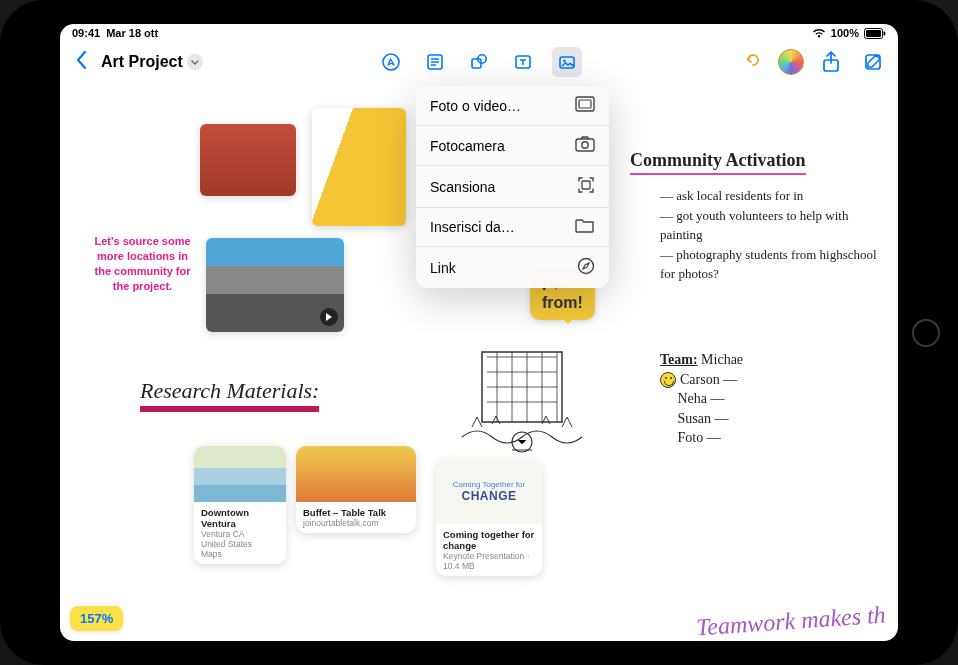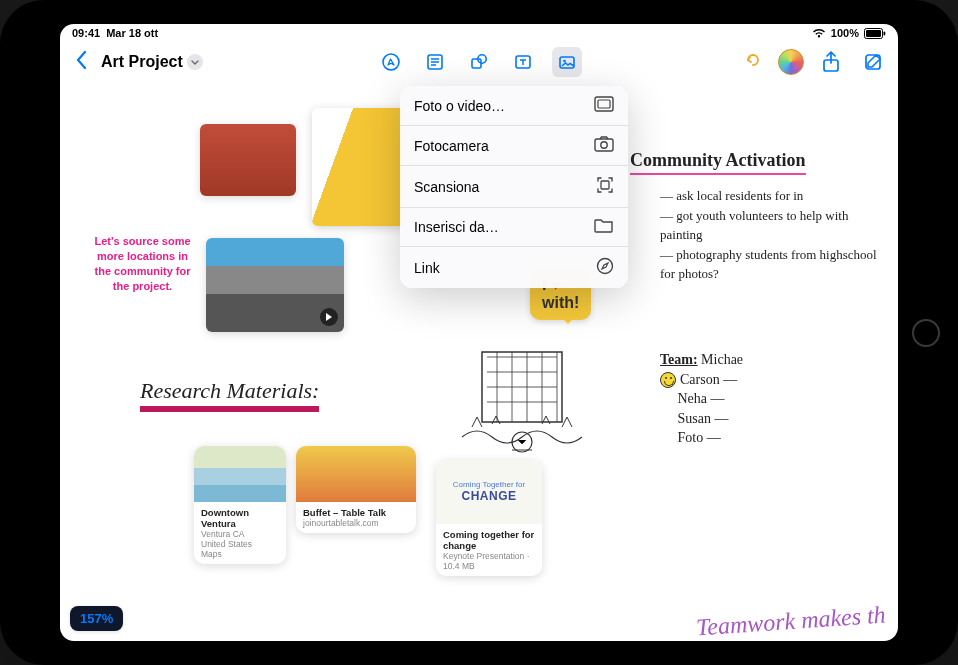--- a/index.html
+++ b/index.html
@@ -104,22 +104,22 @@
     border-radius: 50%;
     background: conic-gradient(#f7d354,#f0a24f,#e5655b,#c05db0,#6a6fd8,#54b1e6,#5ed498,#b3e05c,#f7d354);
     cursor: pointer;
     border: 1.5px solid #d08a20;
   }
   .undo-btn { color: #f5a623; cursor: pointer; width:26px; text-align:center; }
   
   .dropdown {
     position: absolute;
     top: 62px;
-    left: 340px;
-    width: 228px;
+    left: 356px;
+    width: 193px;
     background: rgba(250,250,252,.96);
     backdrop-filter: blur(20px);
     border-radius: 12px;
     box-shadow: 0 10px 40px rgba(0,0,0,.2);
     overflow: hidden;
     z-index: 100;
   }
   .dropdown-item {
     display: flex;
     justify-content: space-between;
@@ -210,21 +210,21 @@
   .card-map .thumb { background: linear-gradient(#dce8c8 0 40%,#a8d0e0 40% 70%,#7db8d4 70% 100%); }
   .card-buffet { top: 364px; left: 236px; width: 120px; }
   .card-buffet .thumb { background: linear-gradient(#efc94c,#e07b3c); }
   .card-change { top: 378px; left: 376px; width: 106px; }
   .card-change .thumb { height:64px; background: #f7f7f2; display:flex; align-items:center; justify-content:center; }
   .change-logo { font-size: 8px; text-align:center; line-height:1.1; }
   .change-logo .big { font-size: 12px; font-weight: 800; letter-spacing: .5px; color:#3a4a9a; }
   
   .zoom-badge {
     position: absolute; bottom: 10px; left: 10px;
-    background: #0f172a; border-radius: 8px;
+    background: #fde047; border-radius: 8px;
     padding: 5px 10px; font-size: 13px; font-weight: 600;
     color: #007aff; box-shadow: 0 1px 4px rgba(0,0,0,.12);
     cursor: pointer;
     text-align: center;
   }
 </style>
 </head>
 <body>
 
 <div class="ipad-frame">
@@ -371,21 +371,21 @@
           <svg width="8" height="8" viewBox="0 0 8 8">
               <path d="M1 0l6 4-6 4z" fill="#fff"></path>
             </svg>
         </div>
       </div>
       <div class="pink-note">Let's source some more locations in the community for the project.</div>
 
       <div class="callout">
         <span>I</span>
         <span class="heart">♥</span><br>
-        <span>with!</span>
+        <span>from!</span>
       </div>
 
       <svg class="sketch" viewBox="0 0 140 120">
         <rect x="30" y="10" width="80" height="70" stroke="#333" stroke-width="1.5" fill="none"></rect>
         <path d="M35 15h70M35 30h70M35 45h70M35 60h70M45 10v70M60 10v70M75 10v70M90 10v70M105 10v70" stroke="#333" stroke-width="0.8"></path>
         <path d="M10 95c10-8 20-8 30 0s20 8 30 0 20-8 30 0 20 8 30 0" stroke="#333" stroke-width="1.2" fill="none"></path>
         <circle cx="70" cy="100" r="10" stroke="#333" stroke-width="1.2" fill="none"></circle>
         <path d="M60 108h20M66 98l4 4 4-4" stroke="#333" stroke-width="1"></path>
         <path d="M20 85l5-10 5 10M110 85l5-10 5 10M40 82l4-8 4 8M90 82l4-8 4 8" stroke="#333" stroke-width="1" fill="none"></path>
       </svg>

